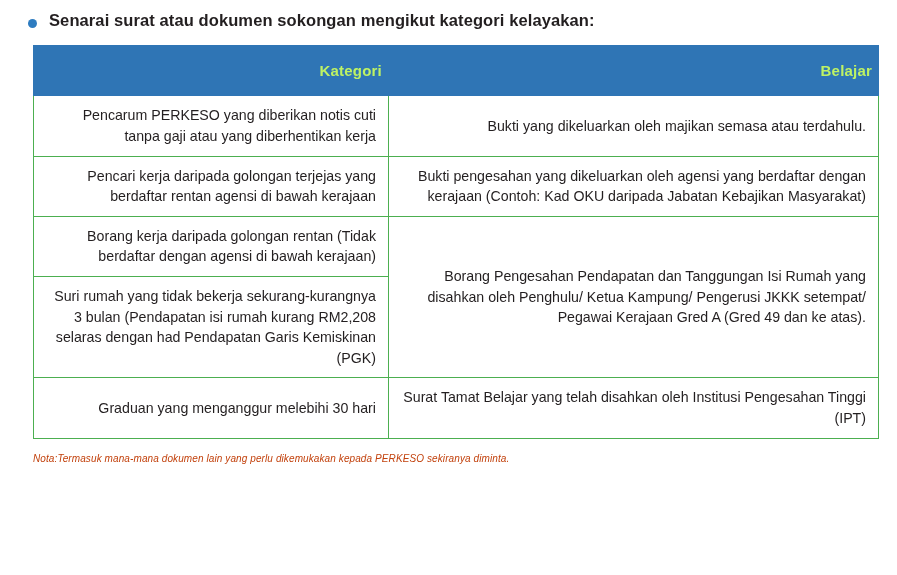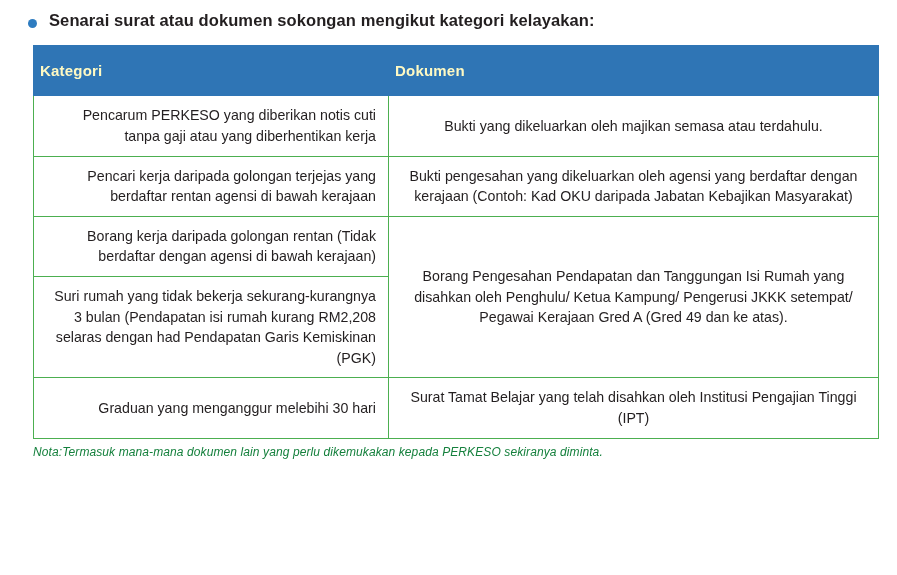--- a/index.html
+++ b/index.html
@@ -44,50 +44,50 @@
     letter-spacing: 0.1px;
   }
   table.doc-table {
     border-collapse: collapse;
     width: 845px;
     margin-left: 7px;
     table-layout: fixed;
   }
   table.doc-table th {
     background: #2f75b5;
-    color: #fef9c3;
+    color: #bef264;
     font-size: 15px;
     font-weight: bold;
-    text-align: left;
+    text-align: right;
     padding: 16px 6px;
     border: 1px solid #2f75b5;
     letter-spacing: 0.2px;
   }
   table.doc-table td {
     border: 1px solid #4caf50;
     font-size: 14.2px;
     color: #231f20;
     line-height: 1.45;
     padding: 9px 12px;
     vertical-align: middle;
   }
   col.c1 { width: 355px; }
   col.c2 { width: 490px; }
   .cat-cell {
     text-align: right;
   }
   .doc-cell {
-    text-align: center;
+    text-align: right;
   }
   .note {
-    margin-top: 6px;
+    margin-top: 14px;
     margin-left: 7px;
-    font-size: 12px;
+    font-size: 10px;
     font-style: italic;
-    color: #15803d;
+    color: #c2410c;
     letter-spacing: 0.1px;
   }
   .row-tall td { padding-top: 14px; padding-bottom: 14px; }
 </style>
 </head>
 <body>
 
 <div class="page">
 
   <div class="intro-row">
@@ -96,41 +96,41 @@
   </div>
 
   <table class="doc-table">
     <colgroup>
       <col class="c1">
       <col class="c2">
     </colgroup>
     <thead>
       <tr>
         <th>Kategori</th>
-        <th>Dokumen</th>
+        <th>Belajar</th>
       </tr>
     </thead>
     <tbody>
       <tr>
         <td class="cat-cell">Pencarum PERKESO yang diberikan notis cuti tanpa gaji atau yang diberhentikan kerja</td>
         <td class="doc-cell">Bukti yang dikeluarkan oleh majikan semasa atau terdahulu.</td>
       </tr>
       <tr>
         <td class="cat-cell">Pencari kerja daripada golongan terjejas yang berdaftar rentan agensi di bawah kerajaan</td>
         <td class="doc-cell">Bukti pengesahan yang dikeluarkan oleh agensi yang berdaftar dengan kerajaan (Contoh: Kad OKU daripada Jabatan Kebajikan Masyarakat)</td>
       </tr>
       <tr class="row-tall">
         <td class="cat-cell">Borang kerja daripada golongan rentan (Tidak berdaftar dengan agensi di bawah kerajaan)</td>
         <td class="doc-cell" rowspan="2">Borang Pengesahan Pendapatan dan Tanggungan Isi Rumah yang disahkan oleh Penghulu/ Ketua Kampung/ Pengerusi JKKK setempat/ Pegawai Kerajaan Gred A (Gred 49 dan ke atas).</td>
       </tr>
       <tr class="row-tall">
         <td class="cat-cell">Suri rumah yang tidak bekerja sekurang-kurangnya 3 bulan (Pendapatan isi rumah kurang RM2,208 selaras dengan had Pendapatan Garis Kemiskinan (PGK)</td>
       </tr>
       <tr>
         <td class="cat-cell">Graduan yang menganggur melebihi 30 hari</td>
-        <td class="doc-cell">Surat Tamat Belajar yang telah disahkan oleh Institusi Pengajian Tinggi (IPT)</td>
+        <td class="doc-cell">Surat Tamat Belajar yang telah disahkan oleh Institusi Pengesahan Tinggi (IPT)</td>
       </tr>
     </tbody>
   </table>
 
   <div class="note">Nota:Termasuk mana-mana dokumen lain yang perlu dikemukakan kepada PERKESO sekiranya diminta.</div>
 
 </div>
 
 </body></html>

